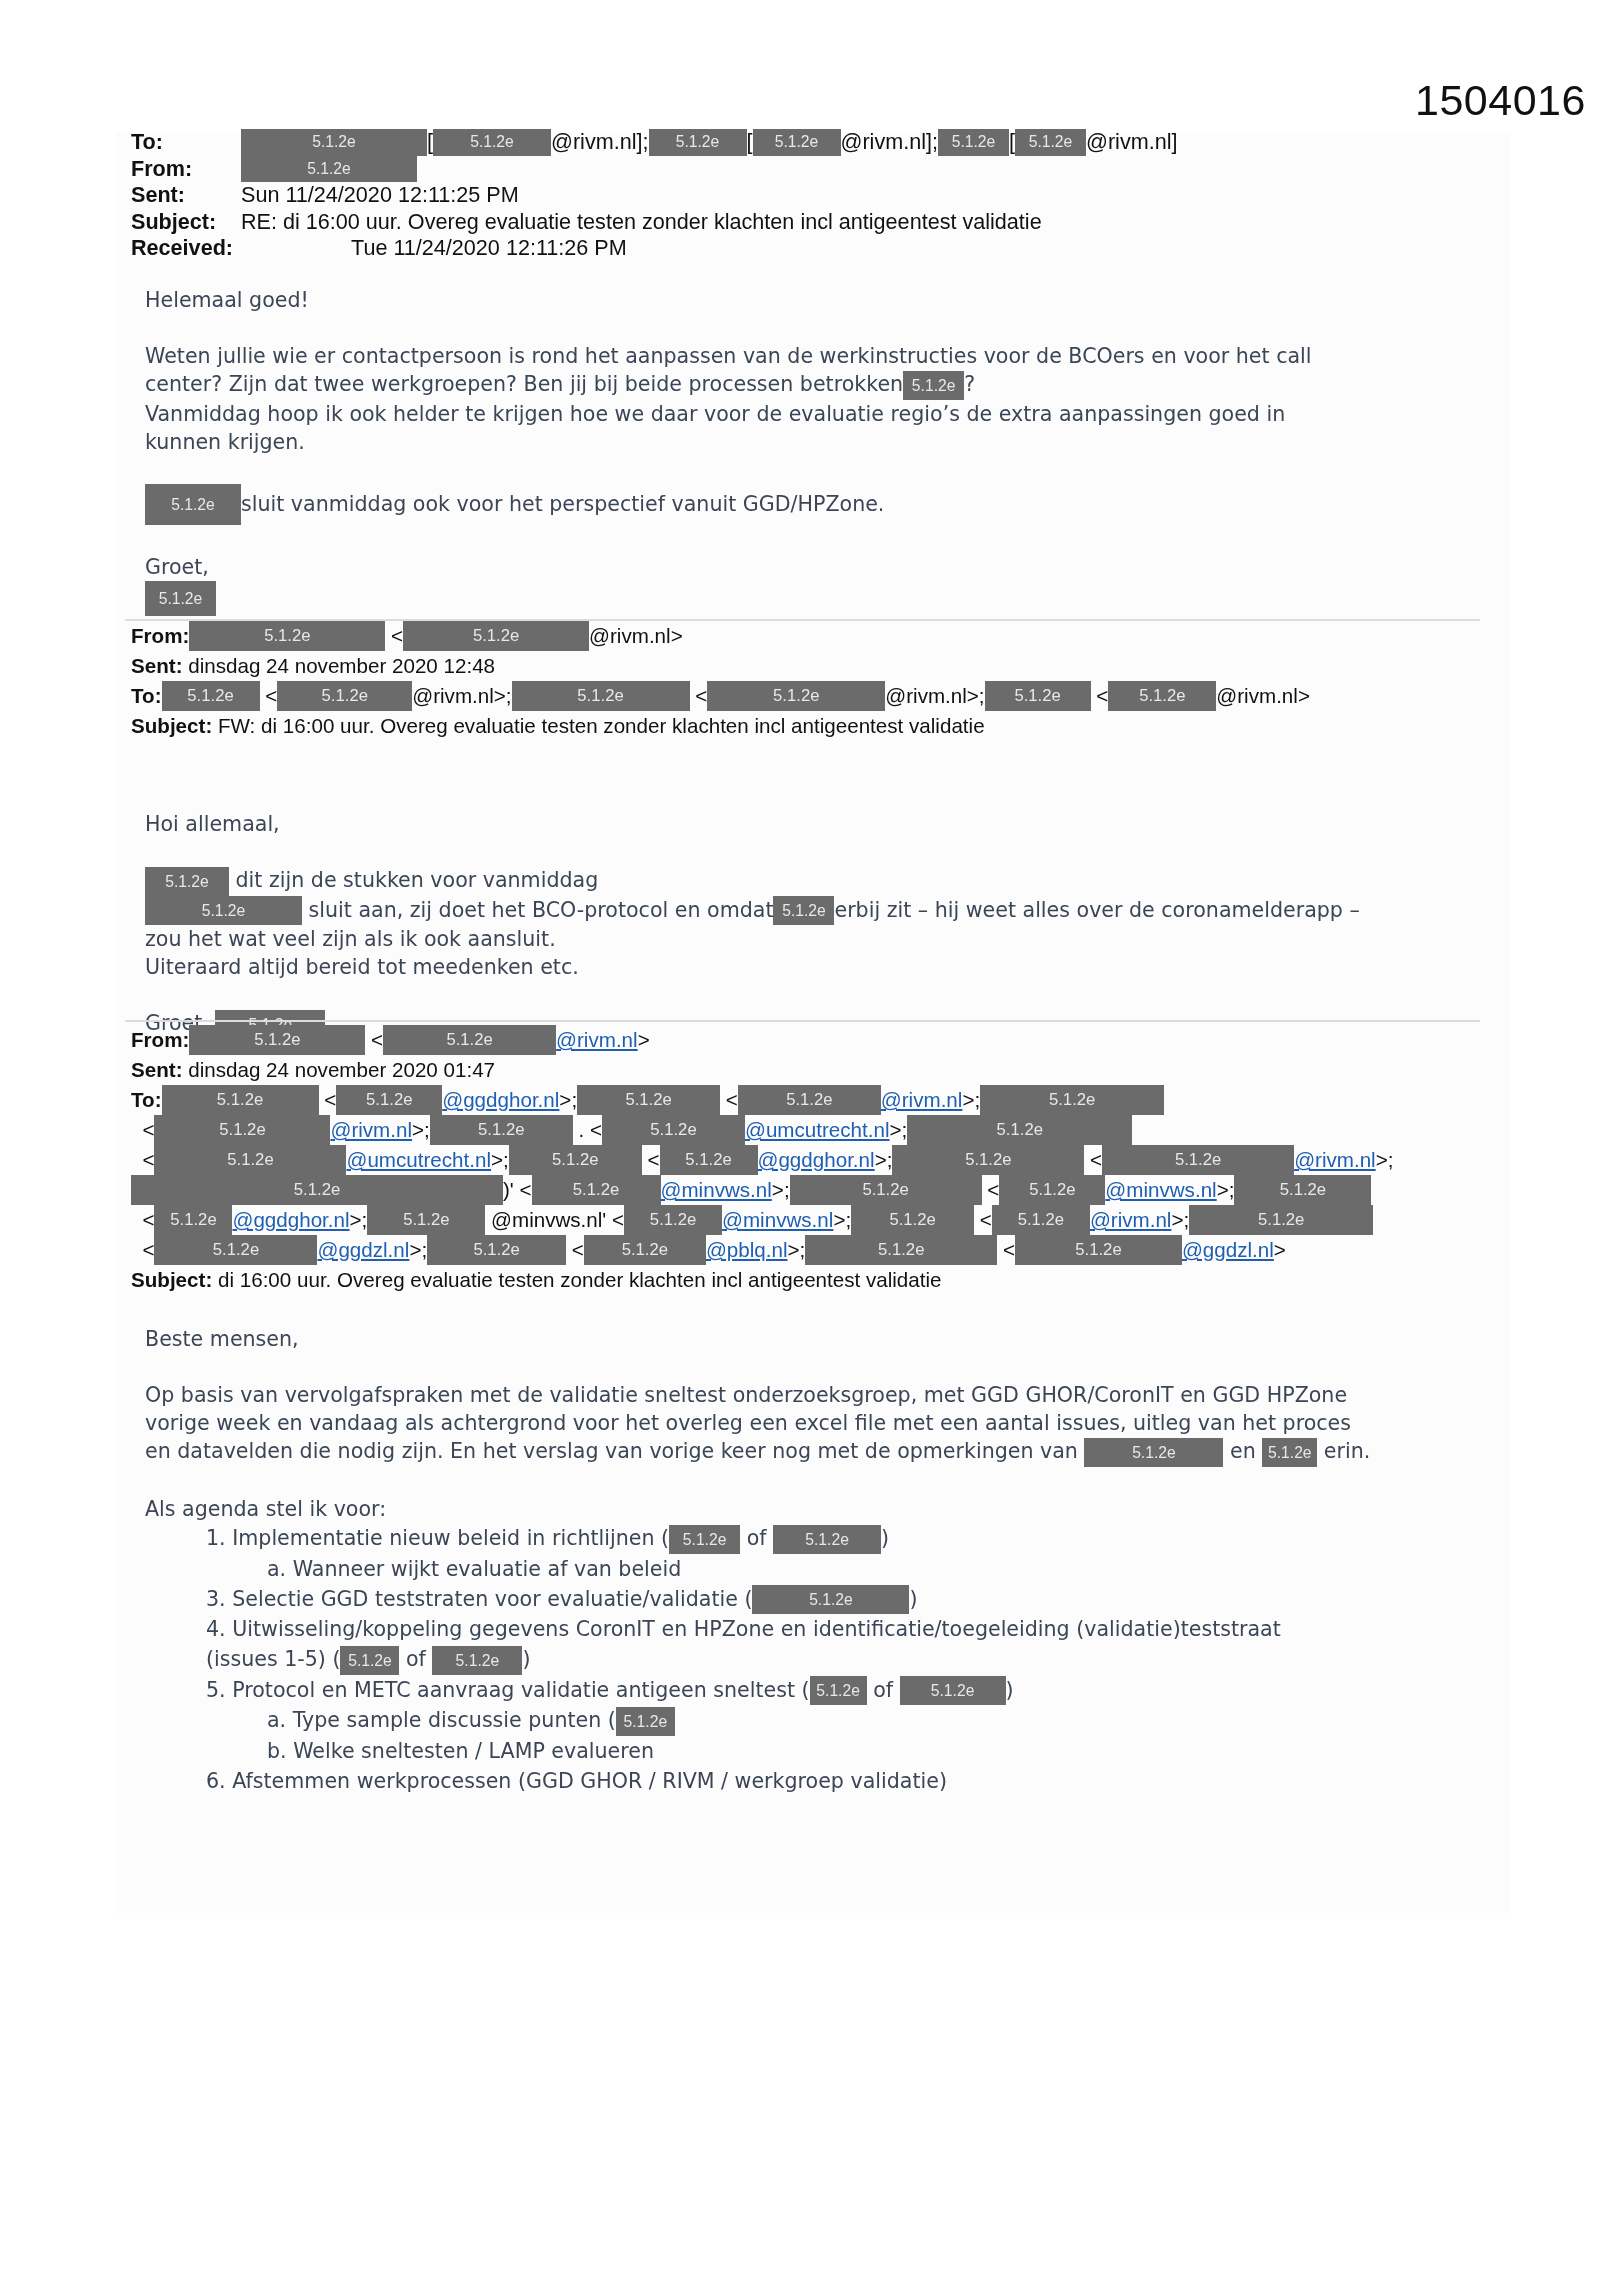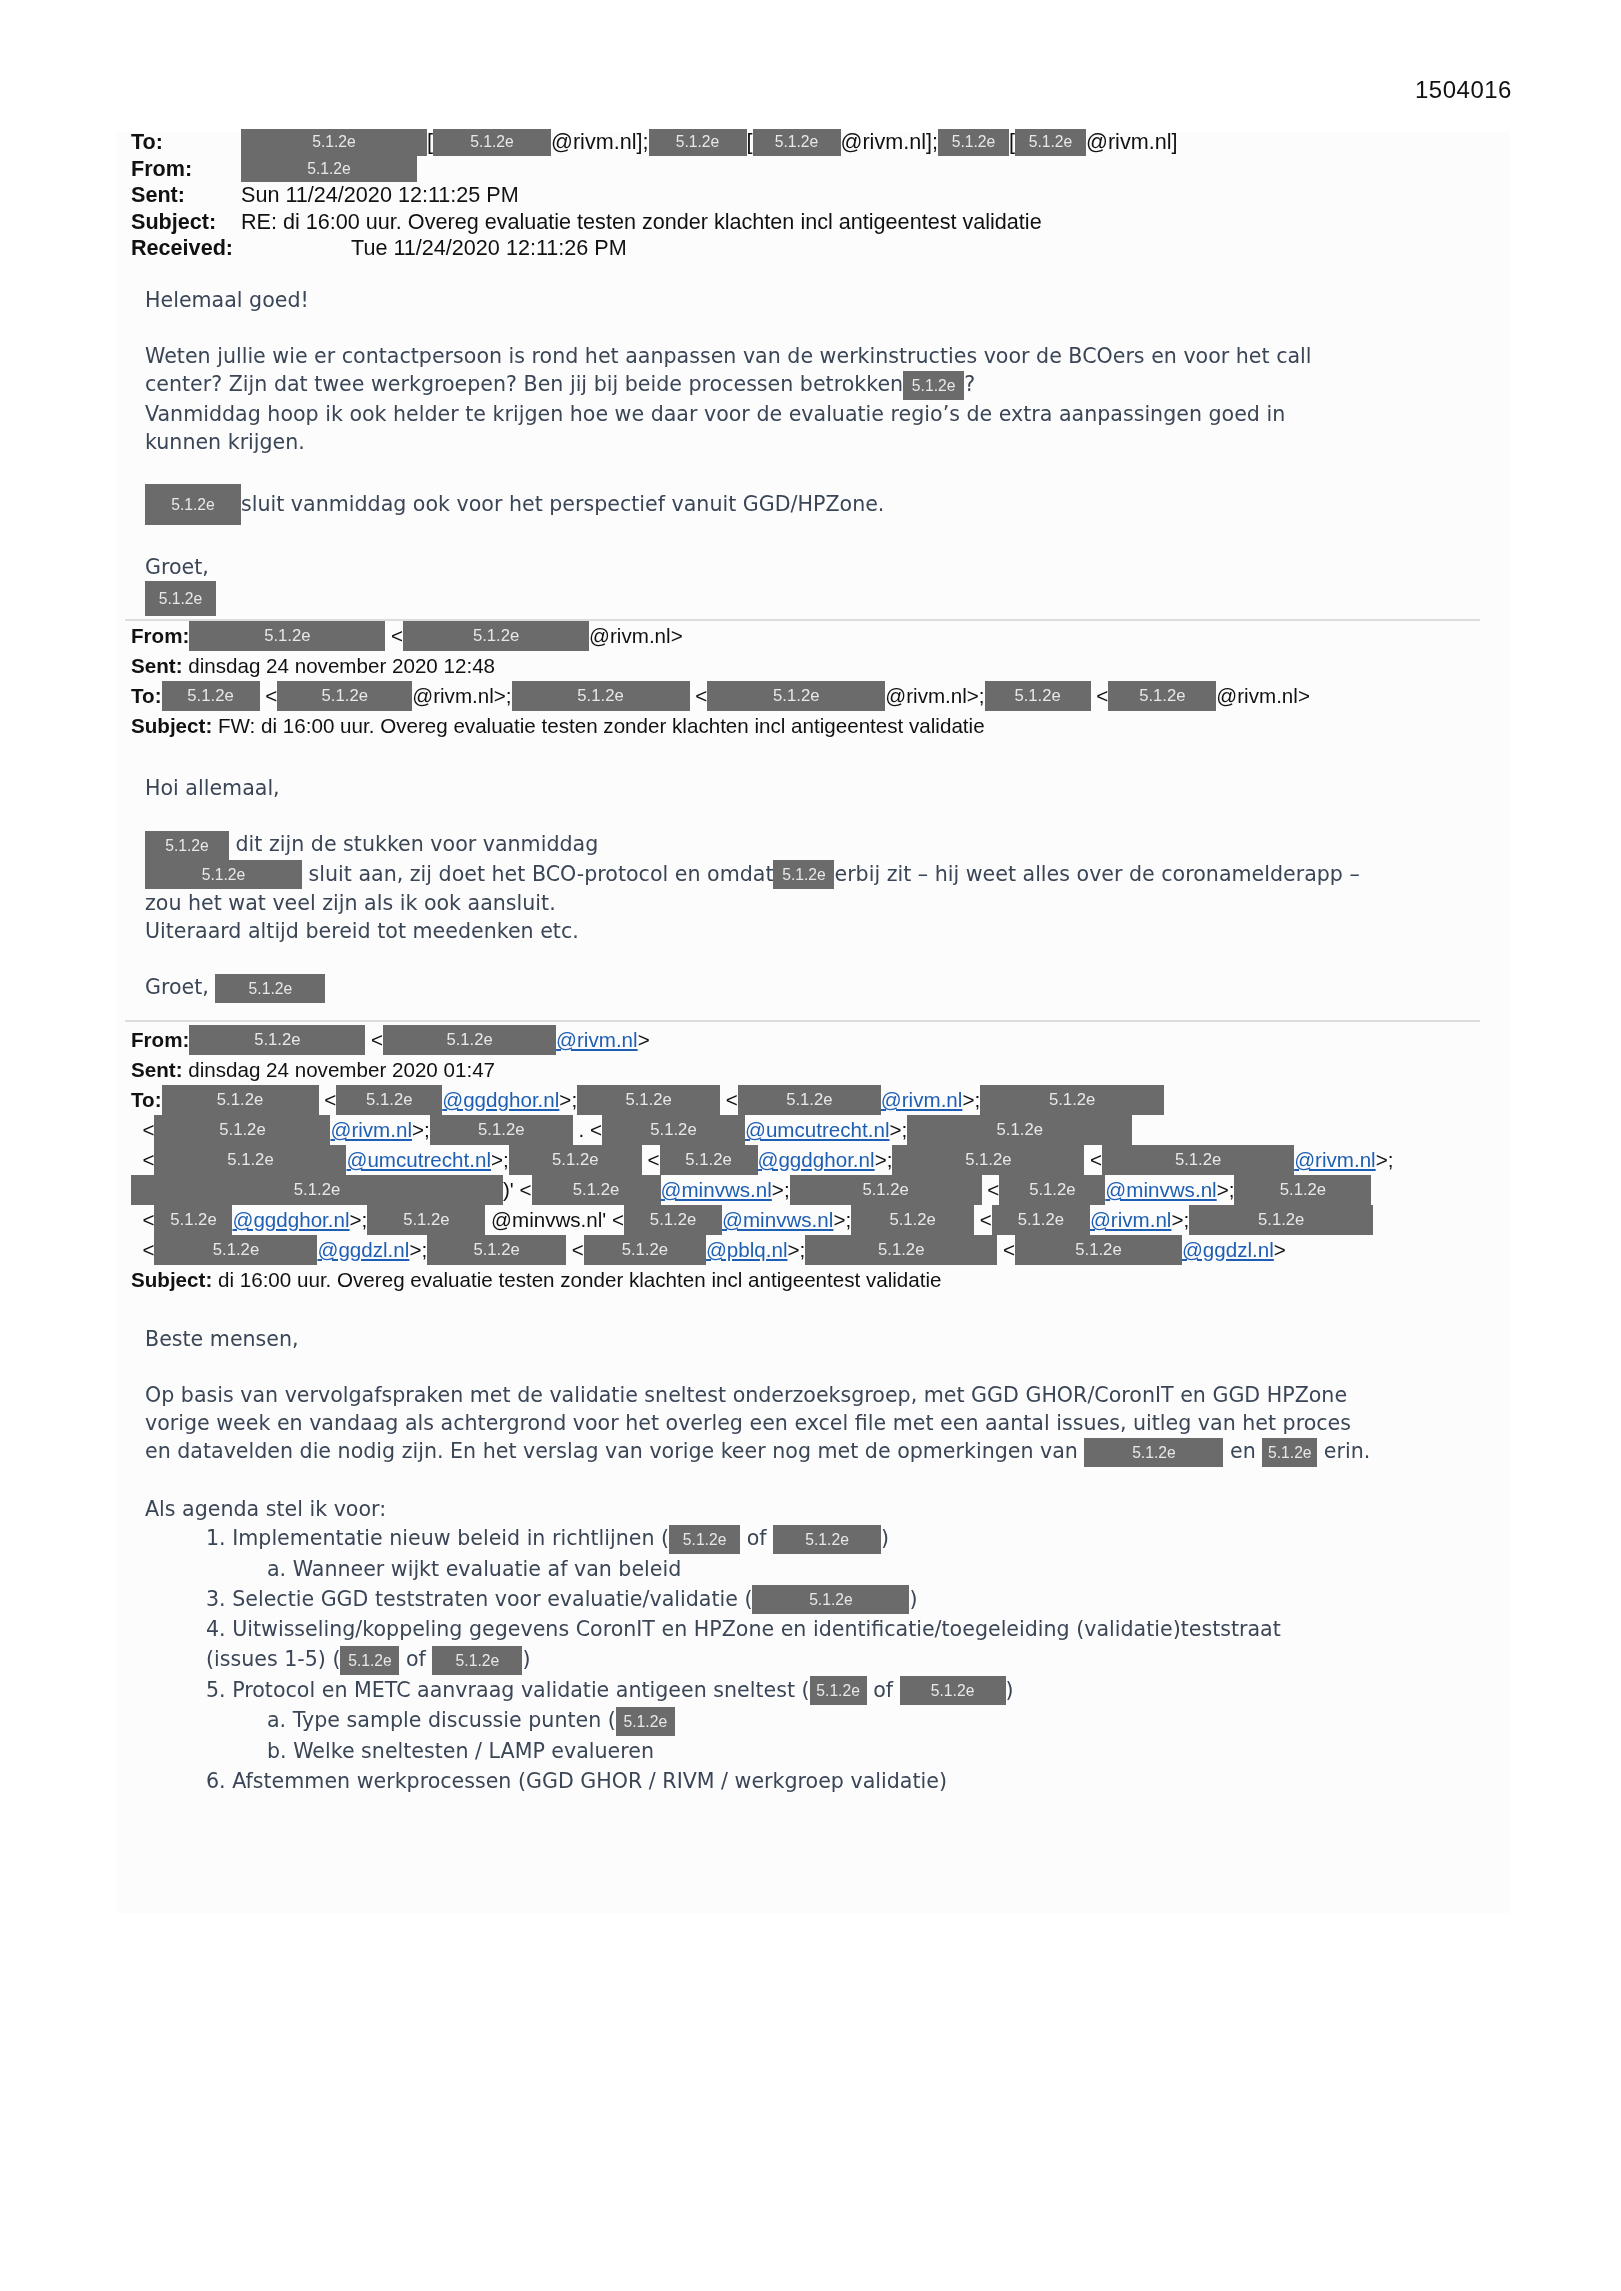--- a/index.html
+++ b/index.html
@@ -1,21 +1,21 @@
 <!DOCTYPE html>
 <html><head>
 <meta charset="utf-8">
 <style>
   html, body { margin: 0; padding: 0; }
   body {
     width: 1621px; height: 2292px; background: #ffffff; position: relative; overflow: hidden;
     font-family: "Liberation Sans", sans-serif; color: #111;
   }
   .page-number {
-    position: absolute; top: 76px; left: 1415px; font-size: 24px; color: #111;
+    position: absolute; top: 76px; left: 1415px; font-size: 43px; color: #111;
     font-family: "Liberation Sans", sans-serif; letter-spacing: 0.5px;
   }
   .panel {
     position: absolute; left: 116px; top: 132px; width: 1394px; height: 1781px;
     background: #fcfcfc;
   }
   .redact {
     display: inline-block; background: #6b6b6b; color: #e8e8e8;
     font-family: "Liberation Sans", sans-serif; font-size: 16.7px;
     text-align: center; vertical-align: middle; line-height: 29px; height: 29px;
@@ -94,21 +94,21 @@
       <p><span class="redact" style="width: 71px; height: 35px; line-height: 35px;">5.1.2e</span></p>
     </div>
 
   <div class="separator" style="top:619px;"></div>
   <div class="fw-header" style="top:621px;">
       <div class="row"><span class="lbl">From:</span><span class="redact" style="width: 196px;">5.1.2e</span><span style="white-space: pre;"> &lt;</span><span class="redact" style="width: 186px;">5.1.2e</span><span style="white-space: pre;">@rivm.nl&gt;</span></div>
       <div class="row"><span class="lbl">Sent:</span><span style="white-space: pre;"> dinsdag 24 november 2020 12:48</span></div>
       <div class="row"><span class="lbl">To:</span><span class="redact" style="width: 98px;">5.1.2e</span><span style="white-space: pre;"> &lt;</span><span class="redact" style="width: 135px;">5.1.2e</span><span style="white-space: pre;">@rivm.nl&gt;;</span><span class="redact" style="width: 178px;">5.1.2e</span><span style="white-space: pre;"> &lt;</span><span class="redact" style="width: 178px;">5.1.2e</span><span style="white-space: pre;">@rivm.nl&gt;;</span><span class="redact" style="width: 106px;">5.1.2e</span><span style="white-space: pre;"> &lt;</span><span class="redact" style="width: 108px;">5.1.2e</span><span style="white-space: pre;">@rivm.nl&gt;</span></div>
       <div class="row"><span class="lbl">Subject:</span><span style="white-space: pre;"> FW: di 16:00 uur. Overeg evaluatie testen zonder klachten incl antigeentest validatie</span></div>
     </div>
-  <div class="body-text" style="top:774px;">
+  <div class="body-text" style="top:810px;">
       <p><span style="white-space: pre;">Hoi allemaal,</span></p>
       <p>&nbsp;</p>
       <p><span class="redact" style="width: 84px;">5.1.2e</span><span style="white-space: pre;"> dit zijn de stukken voor vanmiddag</span></p>
       <p><span class="redact" style="width: 157px;">5.1.2e</span><span style="white-space: pre;"> sluit aan, zij doet het BCO-protocol en omdat</span><span class="redact" style="width: 61px;">5.1.2e</span><span style="white-space: pre;">erbij zit – hij weet alles over de coronamelderapp –</span></p>
       <p><span style="white-space: pre;">zou het wat veel zijn als ik ook aansluit.</span></p>
       <p><span style="white-space: pre;">Uiteraard altijd bereid tot meedenken etc.</span></p>
       <p>&nbsp;</p>
       <p><span style="white-space: pre;">Groet, </span><span class="redact" style="width: 110px;">5.1.2e</span></p>
     </div>
 

